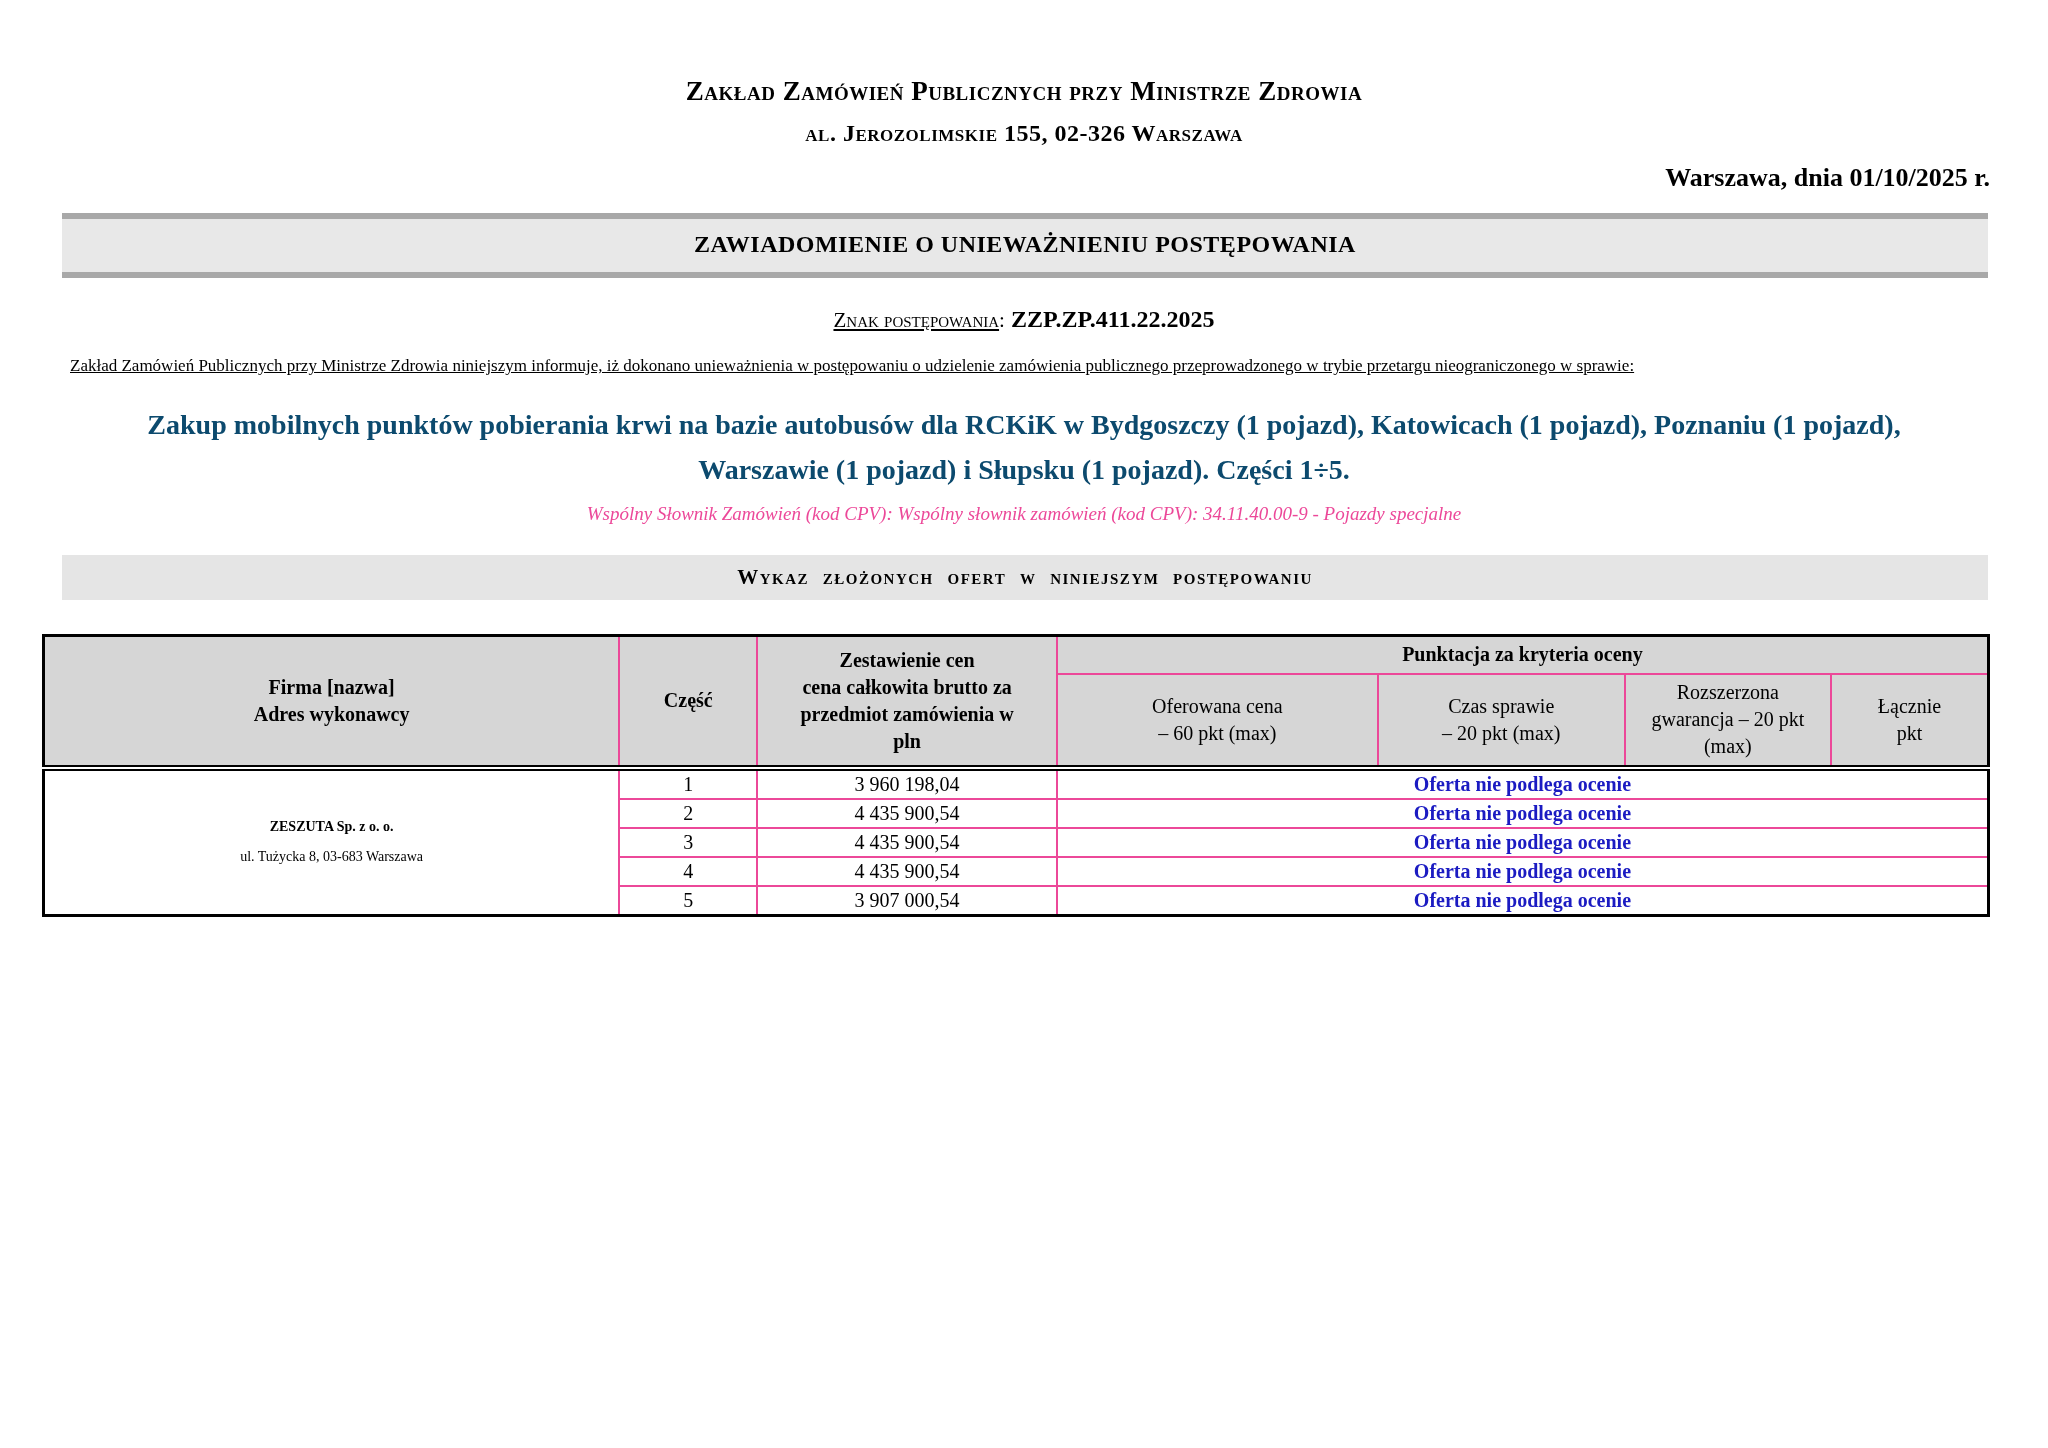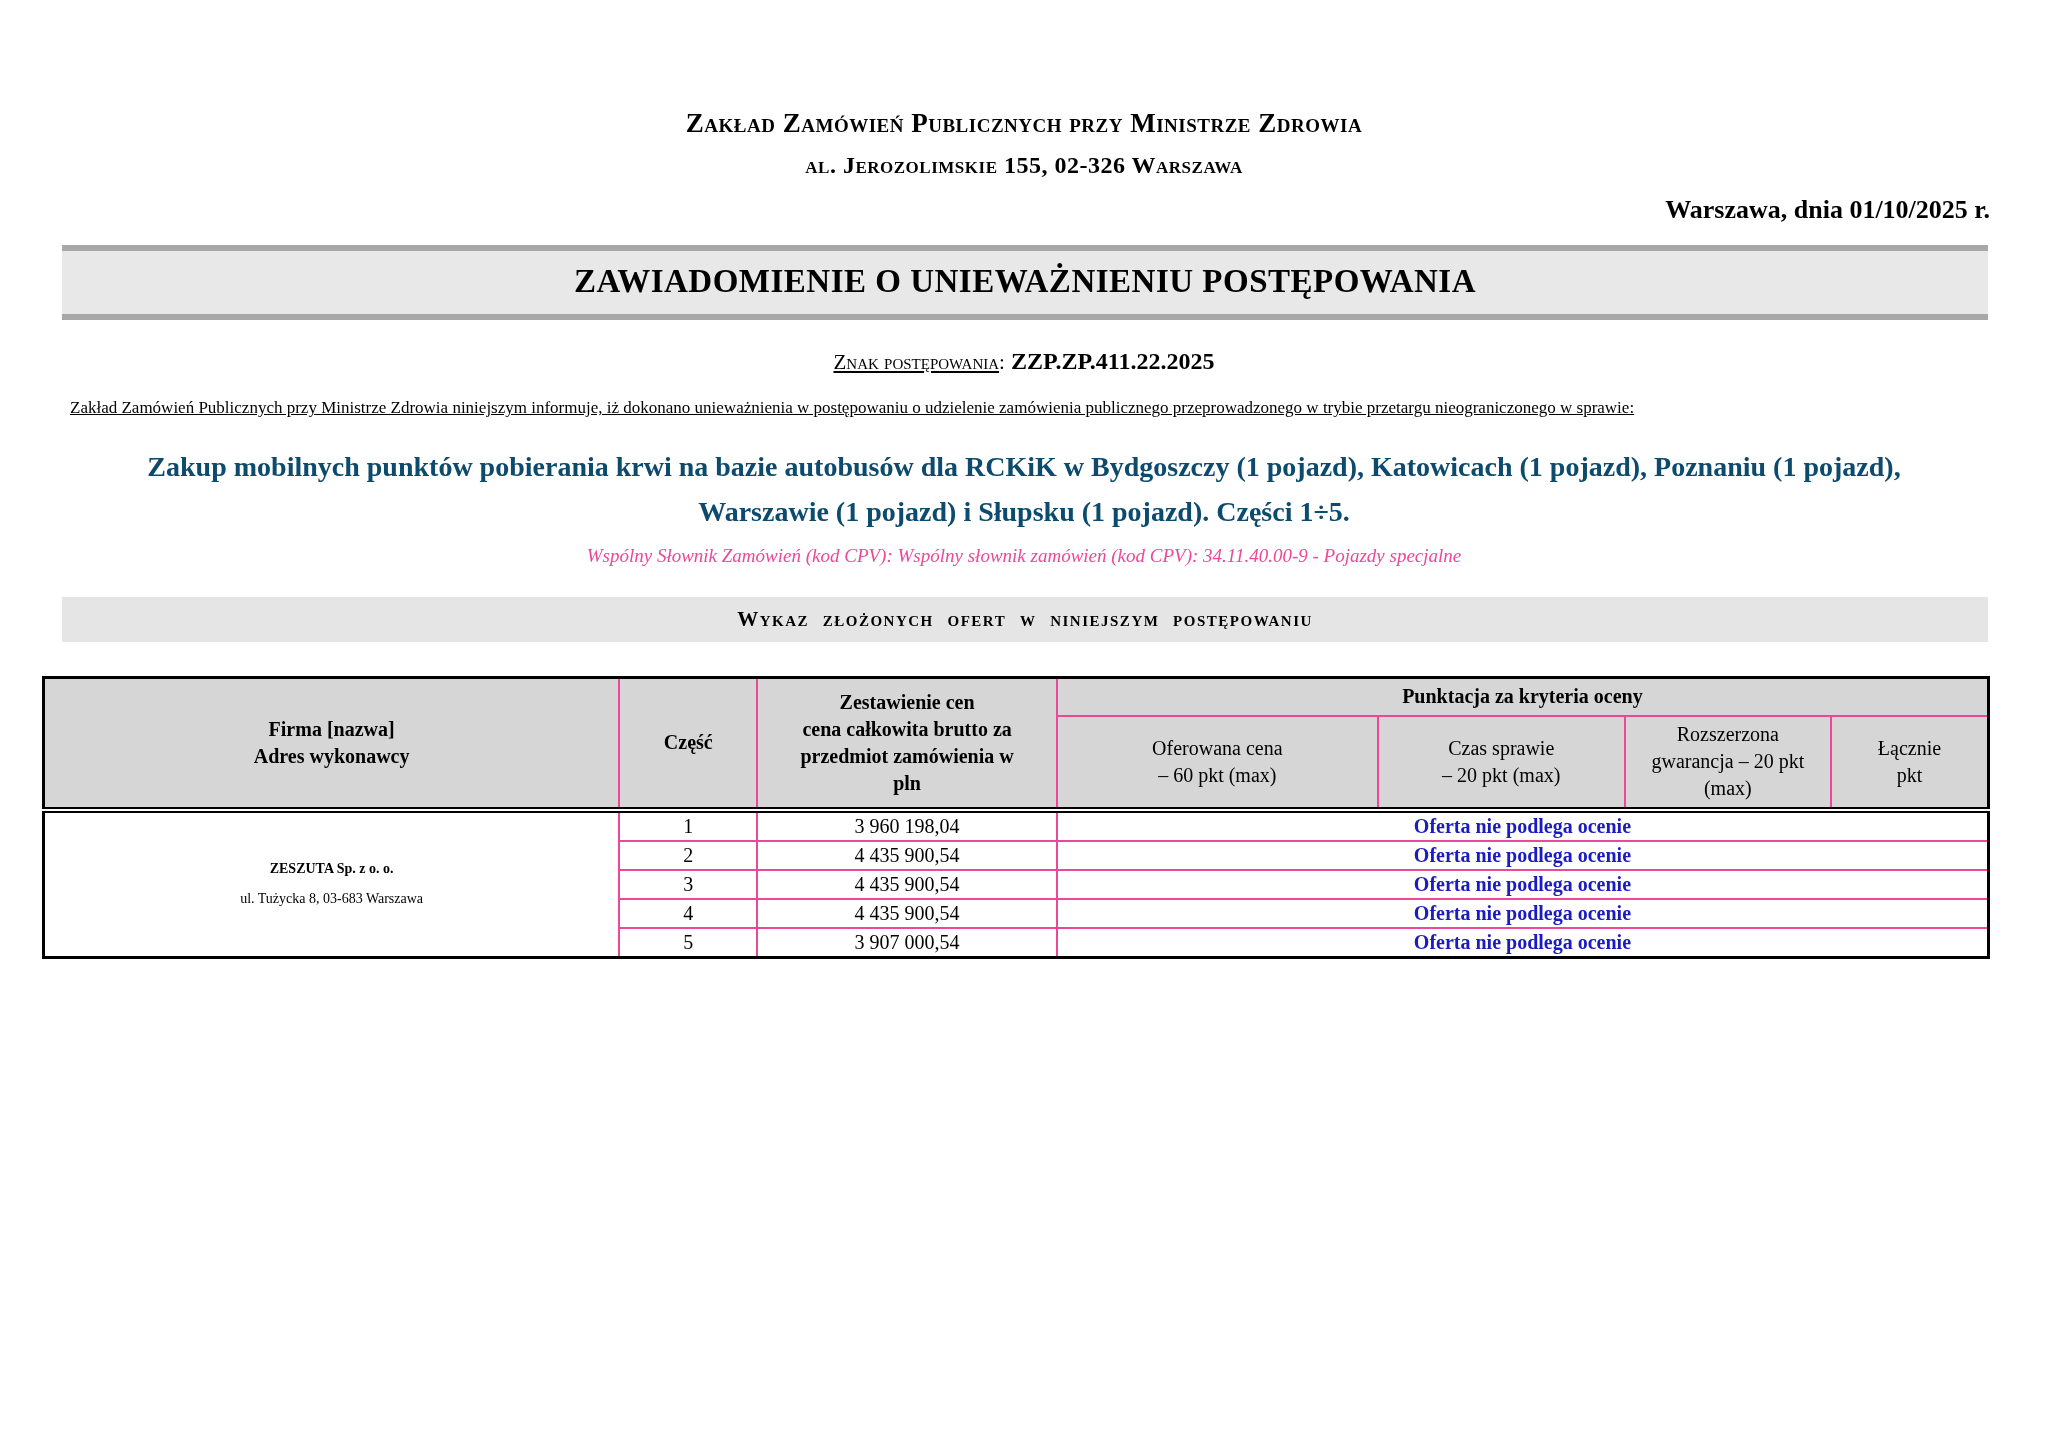--- a/index.html
+++ b/index.html
@@ -13,21 +13,21 @@
     position: relative;
     overflow: hidden;
     font-family: "Liberation Serif", "DejaVu Serif", serif;
     color: #000;
   }
   .center { text-align: center; }
   .sc { font-variant: small-caps; }
 
   
   .org-line1 {
-    margin-top: 108px;
+    margin-top: 76px;
     font-size: 27px;
     font-weight: bold;
     letter-spacing: 0.5px;
   }
   .org-line2 {
     margin-top: 13px;
     font-size: 24px;
     font-weight: bold;
     letter-spacing: 0.5px;
   }
@@ -38,21 +38,21 @@
     font-weight: bold;
   }
 
   
   .main-banner {
     margin: 20px 60px 0 62px;
     background: #e8e8e8;
     border-top: 6px solid #a8a8a8;
     border-bottom: 6px solid #a8a8a8;
     padding: 12px 0 14px 0;
-    font-size: 33px;
+    font-size: 24px;
     font-weight: bold;
     letter-spacing: 0.5px;
   }
 
   
   .case-line {
     margin-top: 28px;
     font-size: 21px;
   }
   .case-label {

